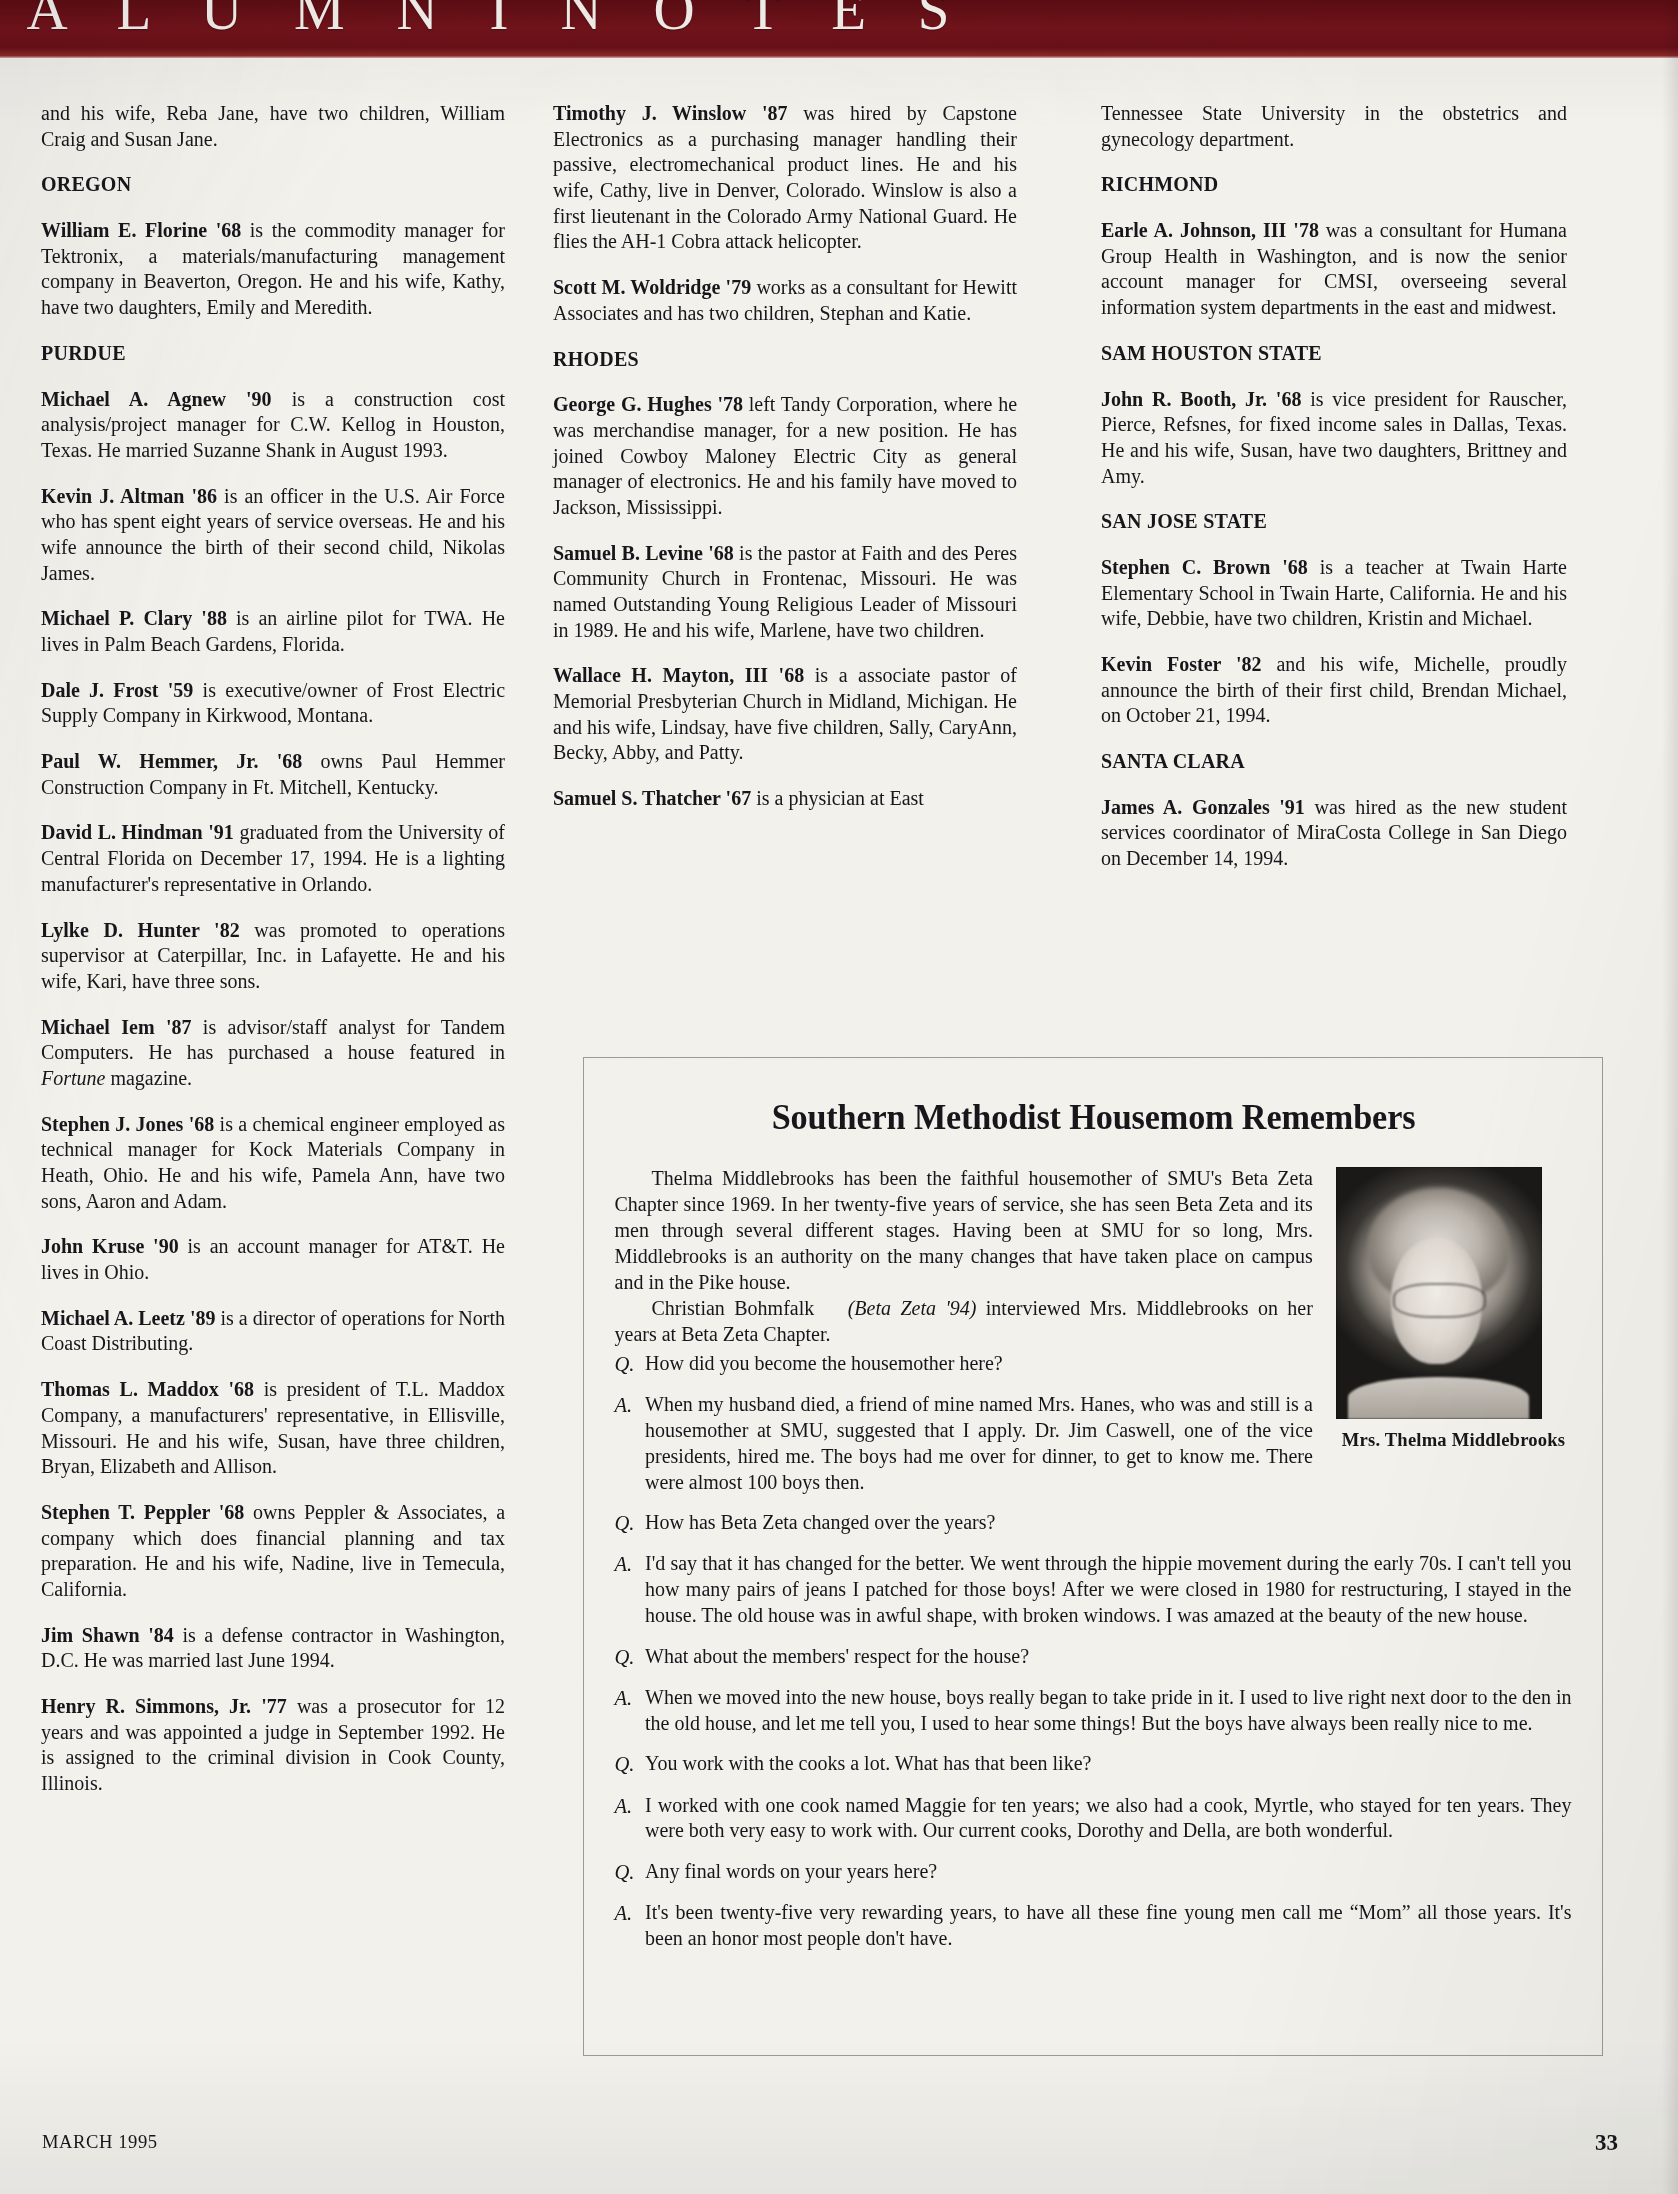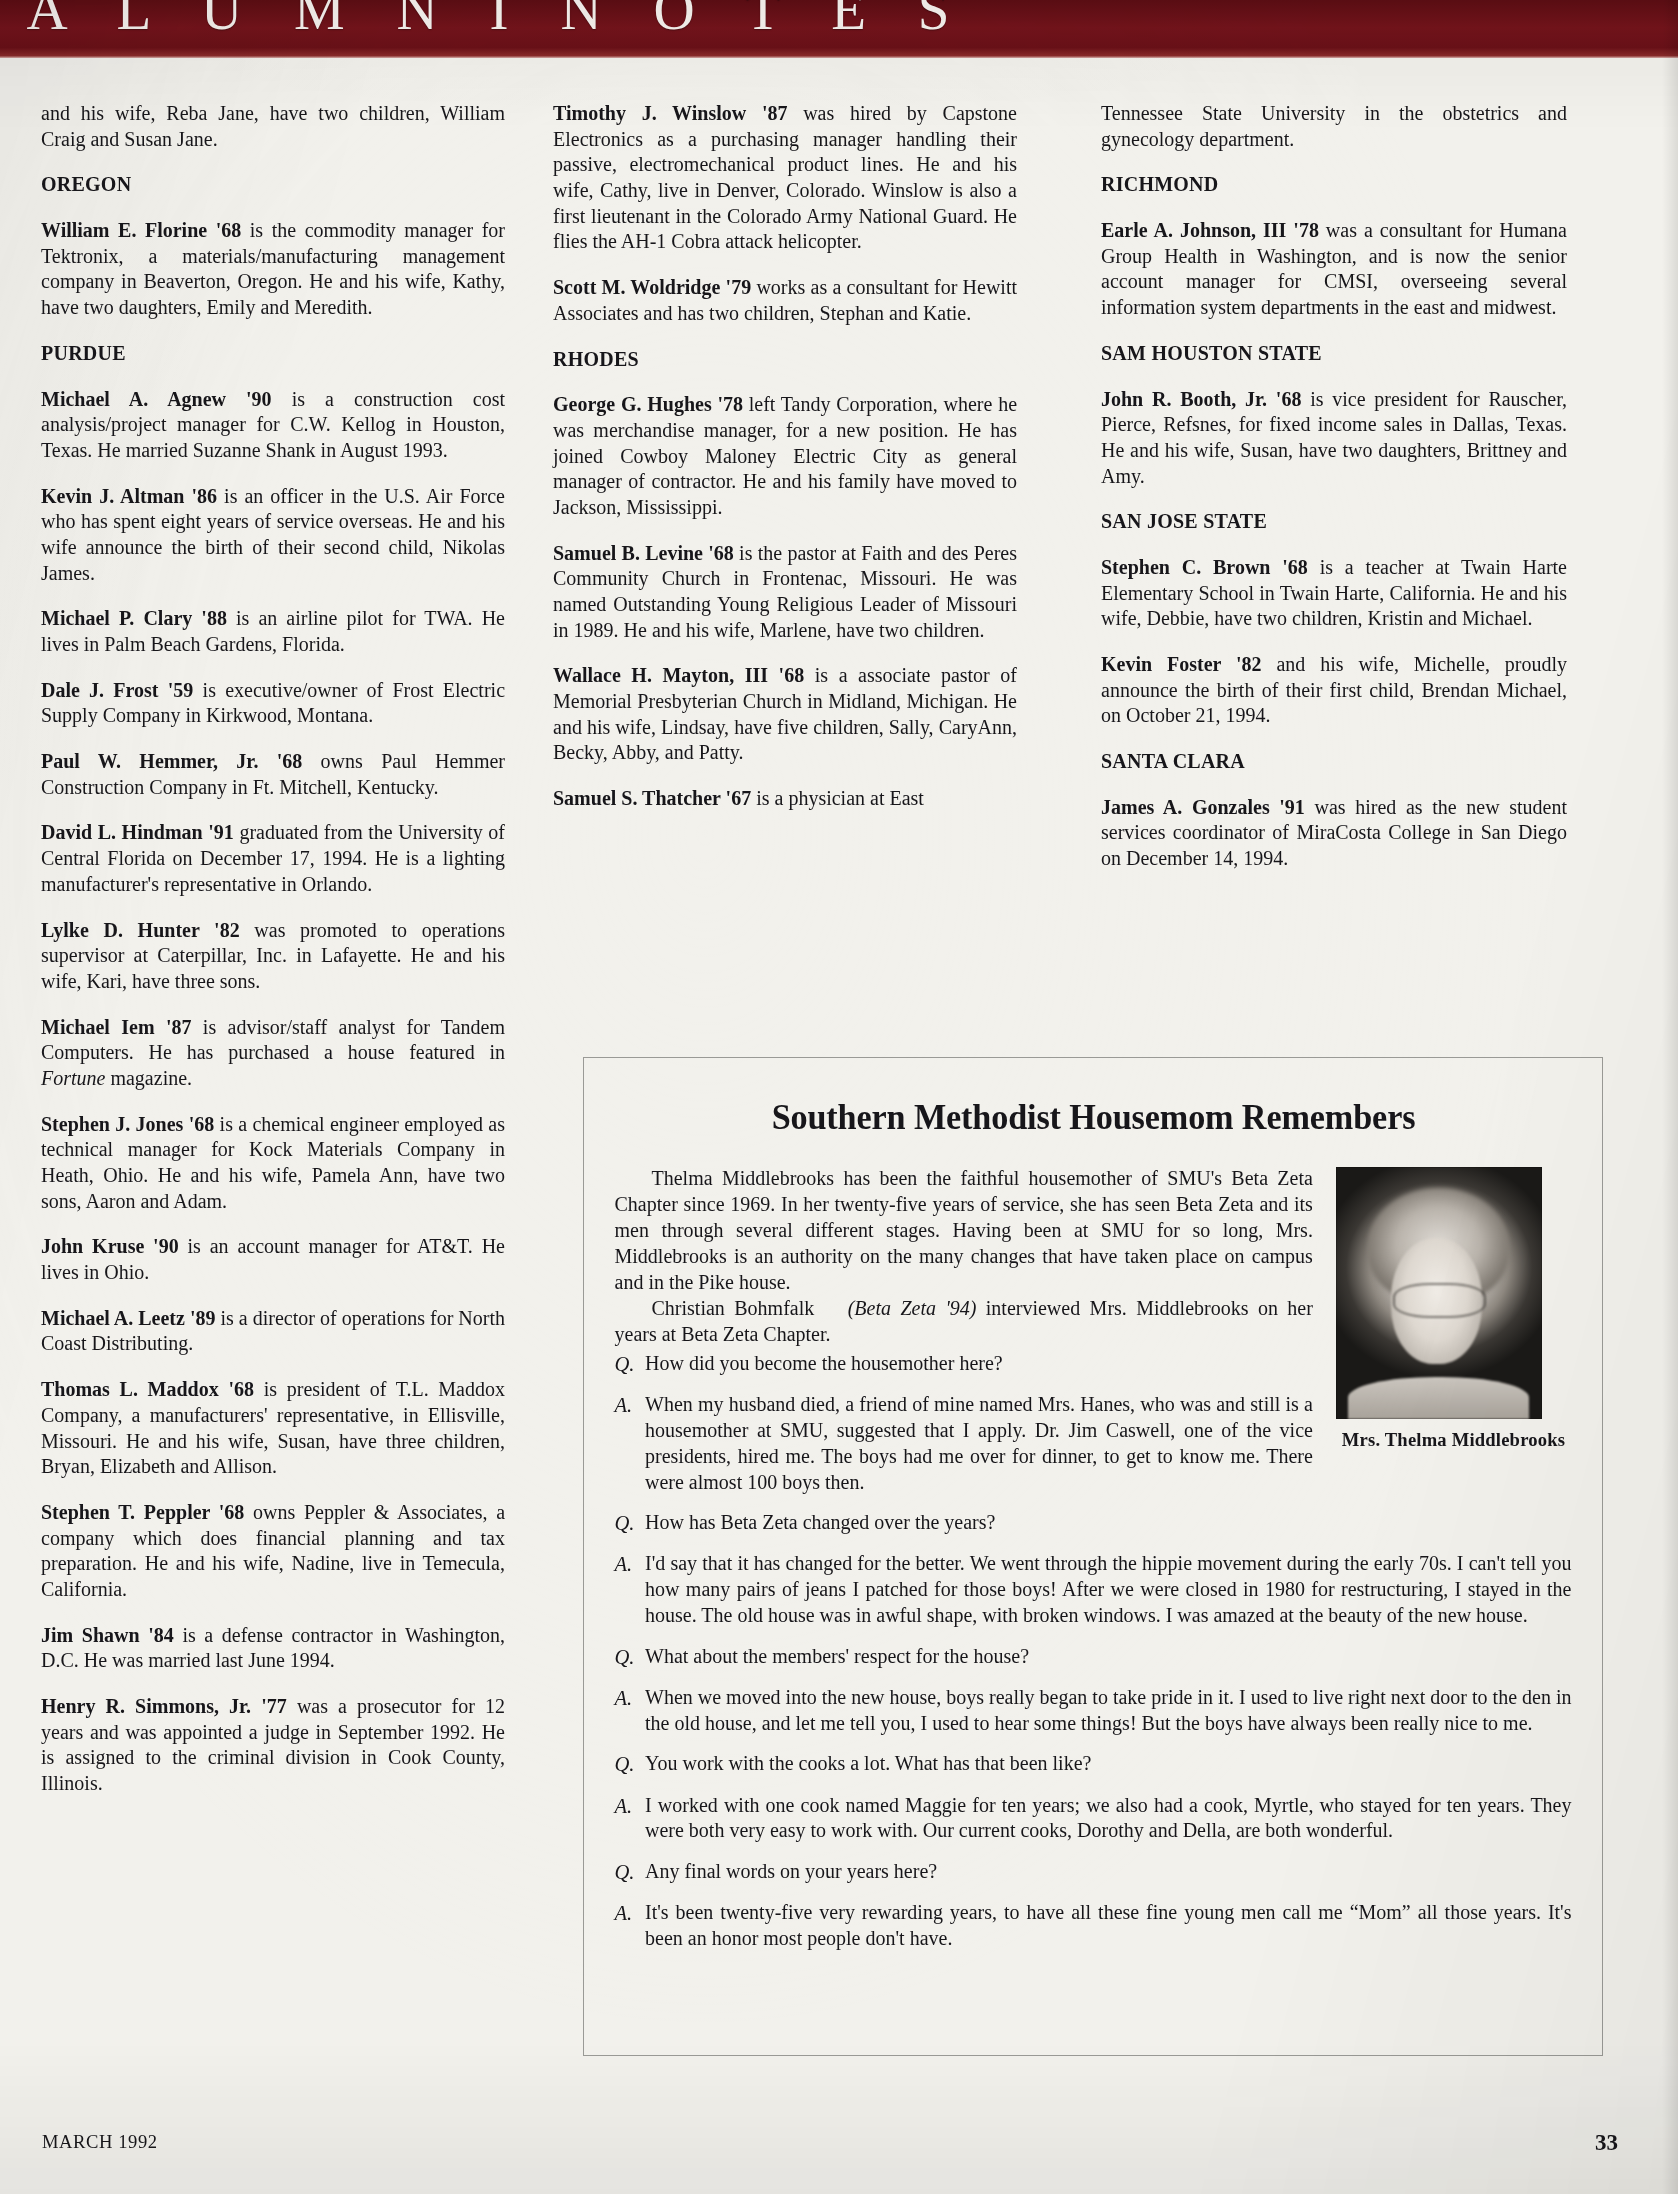--- a/index.html
+++ b/index.html
@@ -261,21 +261,21 @@
         <p class="note"><span class="nm">Michael A. Leetz '89</span><span> is a director of operations for North Coast Distributing.</span></p>
         <p class="note"><span class="nm">Thomas L. Maddox '68</span><span> is president of T.L. Maddox Company, a manufacturers' representative, in Ellisville, Missouri. He and his wife, Susan, have three children, Bryan, Elizabeth and Allison.</span></p>
         <p class="note"><span class="nm">Stephen T. Peppler '68</span><span> owns Peppler &amp; Associates, a company which does financial planning and tax preparation. He and his wife, Nadine, live in Temecula, California.</span></p>
         <p class="note"><span class="nm">Jim Shawn '84</span><span> is a defense contractor in Washington, D.C. He was married last June 1994.</span></p>
         <p class="note"><span class="nm">Henry R. Simmons, Jr. '77</span><span> was a prosecutor for 12 years and was appointed a judge in September 1992. He is assigned to the criminal division in Cook County, Illinois.</span></p>
       </div>
     <div class="col col-2">
         <p class="note"><span class="nm">Timothy J. Winslow '87</span><span> was hired by Capstone Electronics as a purchasing manager handling their passive, electromechanical product lines. He and his wife, Cathy, live in Denver, Colorado. Winslow is also a first lieutenant in the Colorado Army National Guard. He flies the AH-1 Cobra attack helicopter.</span></p>
         <p class="note"><span class="nm">Scott M. Woldridge '79</span><span> works as a consultant for Hewitt Associates and has two children, Stephan and Katie.</span></p>
         <div class="school">RHODES</div>
-        <p class="note"><span class="nm">George G. Hughes '78</span><span> left Tandy Corporation, where he was merchandise manager, for a new position. He has joined Cowboy Maloney Electric City as general manager of contractor. He and his family have moved to Jackson, Mississippi.</span></p>
+        <p class="note"><span class="nm">George G. Hughes '78</span><span> left Tandy Corporation, where he was merchandise manager, for a new position. He has joined Cowboy Maloney Electric City as general manager of electronics. He and his family have moved to Jackson, Mississippi.</span></p>
         <p class="note"><span class="nm">Samuel B. Levine '68</span><span> is the pastor at Faith and des Peres Community Church in Frontenac, Missouri. He was named Outstanding Young Religious Leader of Missouri in 1989. He and his wife, Marlene, have two children.</span></p>
         <p class="note"><span class="nm">Wallace H. Mayton, III '68</span><span> is a associate pastor of Memorial Presbyterian Church in Midland, Michigan. He and his wife, Lindsay, have five children, Sally, CaryAnn, Becky, Abby, and Patty.</span></p>
         <p class="note"><span class="nm">Samuel S. Thatcher '67</span><span> is a physician at East</span></p>
       </div>
     <div class="col col-3">
         <p class="note"><span>Tennessee State University in the obstetrics and gynecology department.</span></p>
         <div class="school">RICHMOND</div>
         <p class="note"><span class="nm">Earle A. Johnson, III '78</span><span>  was a consultant for Humana Group Health in Washington, and is now the senior account manager for CMSI, overseeing several information system departments in the east and midwest.</span></p>
         <div class="school">SAM HOUSTON STATE</div>
         <p class="note"><span class="nm">John R. Booth, Jr. '68</span><span> is vice president for Rauscher, Pierce, Refsnes, for fixed income sales in Dallas, Texas. He and his wife, Susan, have two daughters, Brittney and Amy.</span></p>
@@ -344,19 +344,19 @@
             <div class="qa-text noj">Any final words on your years here?</div>
           </div>
           <div class="qa-row">
             <div class="qa-mark">A.</div>
             <div class="qa-text">It's been twenty-five very rewarding years, to have all these fine young men call me “Mom” all those years. It's been an honor most people don't have.</div>
           </div>
         </div>
     </div>
   </div>
 
-  <div class="footer-date">MARCH 1992</div>
+  <div class="footer-date">MARCH 1995</div>
   <div class="page-number">33</div>
 
   <div class="paper-grain"></div>
   <div class="edge-right"></div>
 </div>
 
 
 </body></html>

